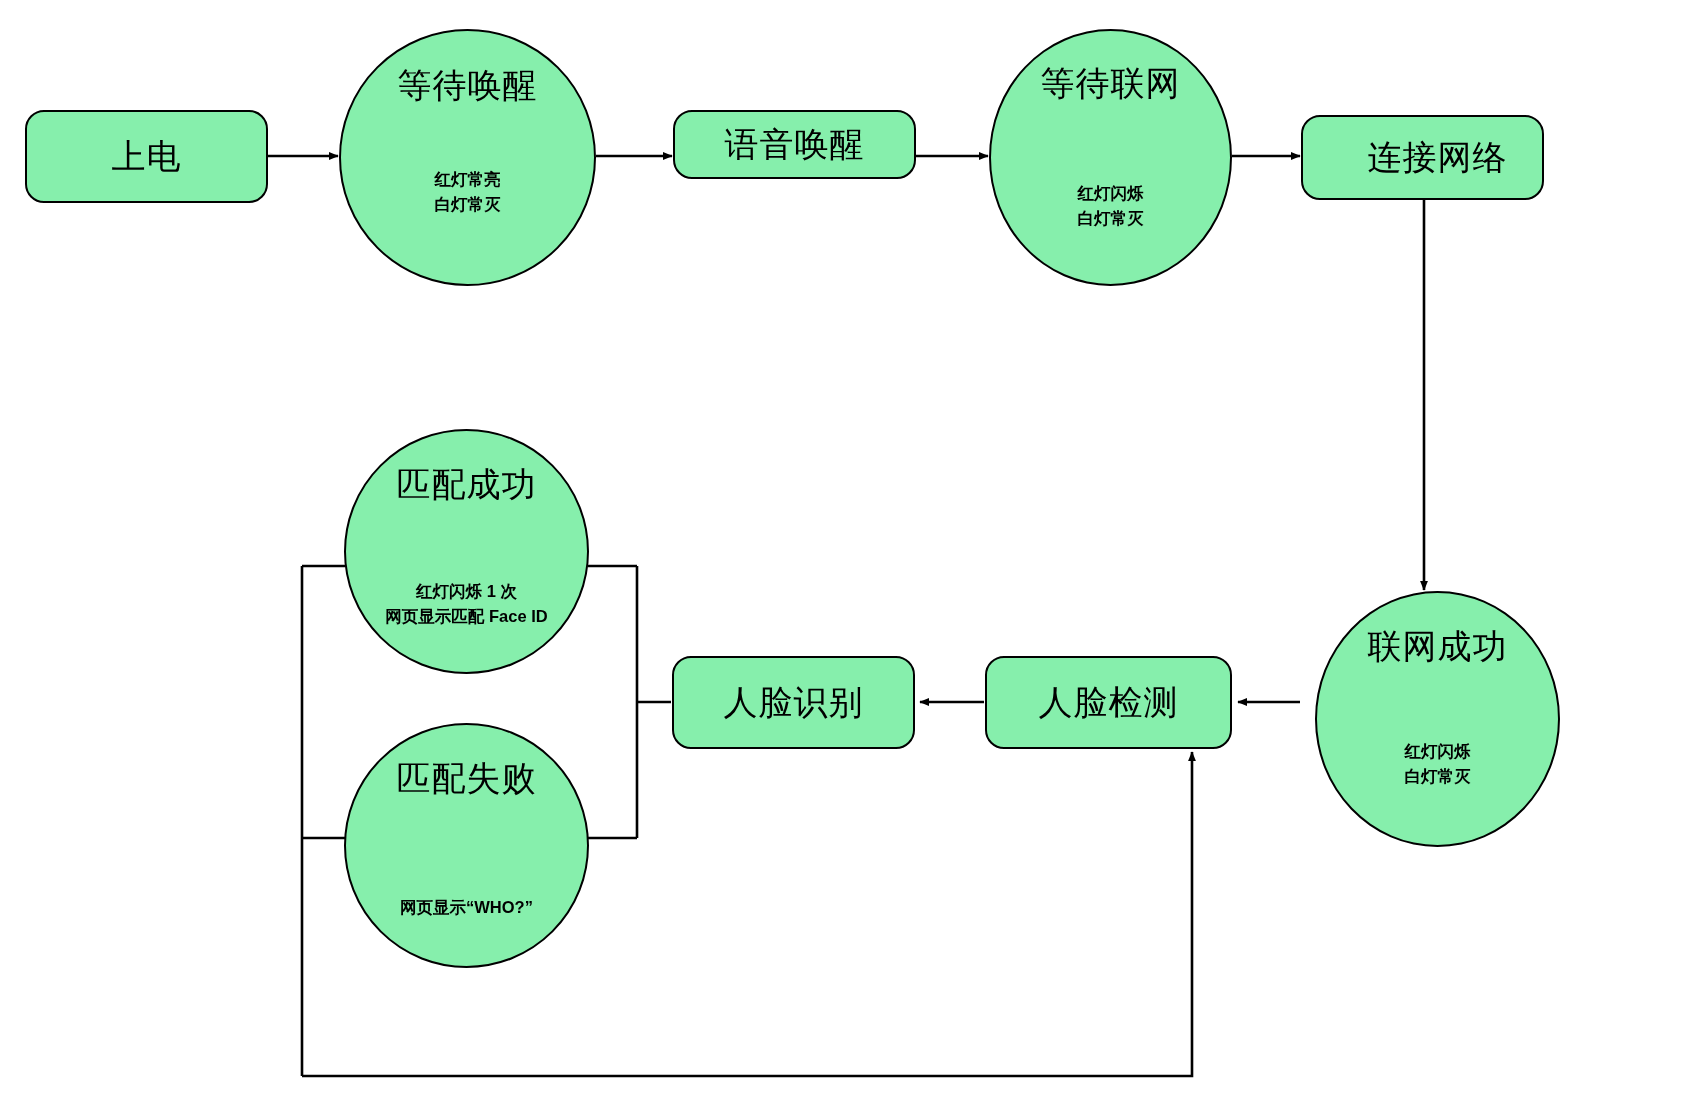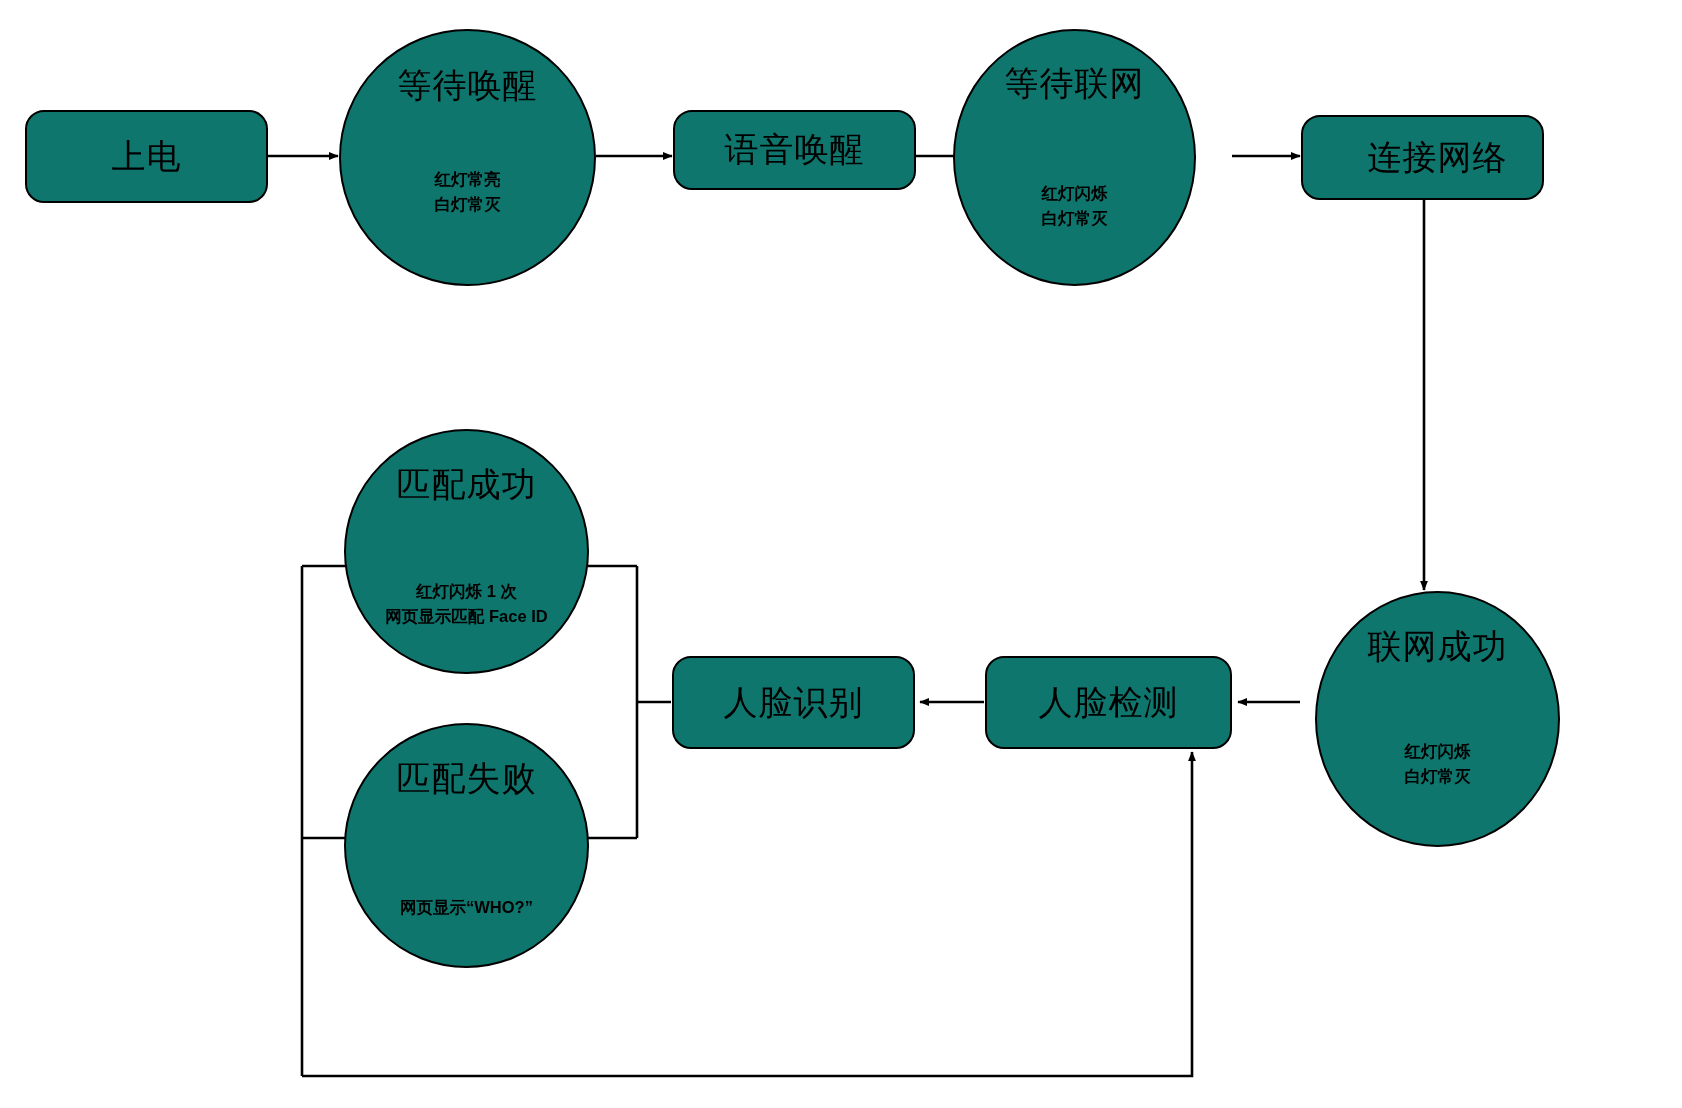--- a/index.html
+++ b/index.html
@@ -22,21 +22,21 @@
     position: absolute;
     left: 0;
     top: 0;
     width: 1682px;
     height: 1108px;
     pointer-events: none;
   }
   .node {
     position: absolute;
     box-sizing: border-box;
-    background: #0f766e;
+    background: #86efac;
     border: 2.2px solid #000000;
     display: flex;
     flex-direction: column;
     align-items: center;
     justify-content: center;
     color: #000000;
     text-align: center;
   }
   .node.rect {
     border-radius: 19px;
@@ -108,25 +108,25 @@
   <div class="node rect" style="left:25px; top:110px; width:243px; height:93px;">
     <div class="node-title">上电</div>
   </div>
 
   <div class="node circle" style="left:339px; top:29px; width:257px; height:257px;">
     <div class="node-title">等待唤醒</div>
     <div class="node-sub" style="top:136px;">红灯常亮
 白灯常灭</div>
   </div>
 
-  <div class="node rect" style="left:673px; top:110px; width:243px; height:80px;">
+  <div class="node rect" style="left:673px; top:110px; width:243px; height:69px;">
     <div class="node-title">语音唤醒</div>
   </div>
 
-  <div class="node circle" style="left:953px; top:29px; width:243px; height:257px;">
+  <div class="node circle" style="left:989px; top:29px; width:243px; height:257px;">
     <div class="node-title">等待联网</div>
     <div class="node-sub" style="top:150px;">红灯闪烁
 白灯常灭</div>
   </div>
 
   <div class="node rect" style="left:1301px; top:115px; width:243px; height:85px;padding-left:30px;">
     <div class="node-title">连接网络</div>
   </div>
 
   <div class="node circle" style="left:1315px; top:591px; width:245px; height:256px;">

